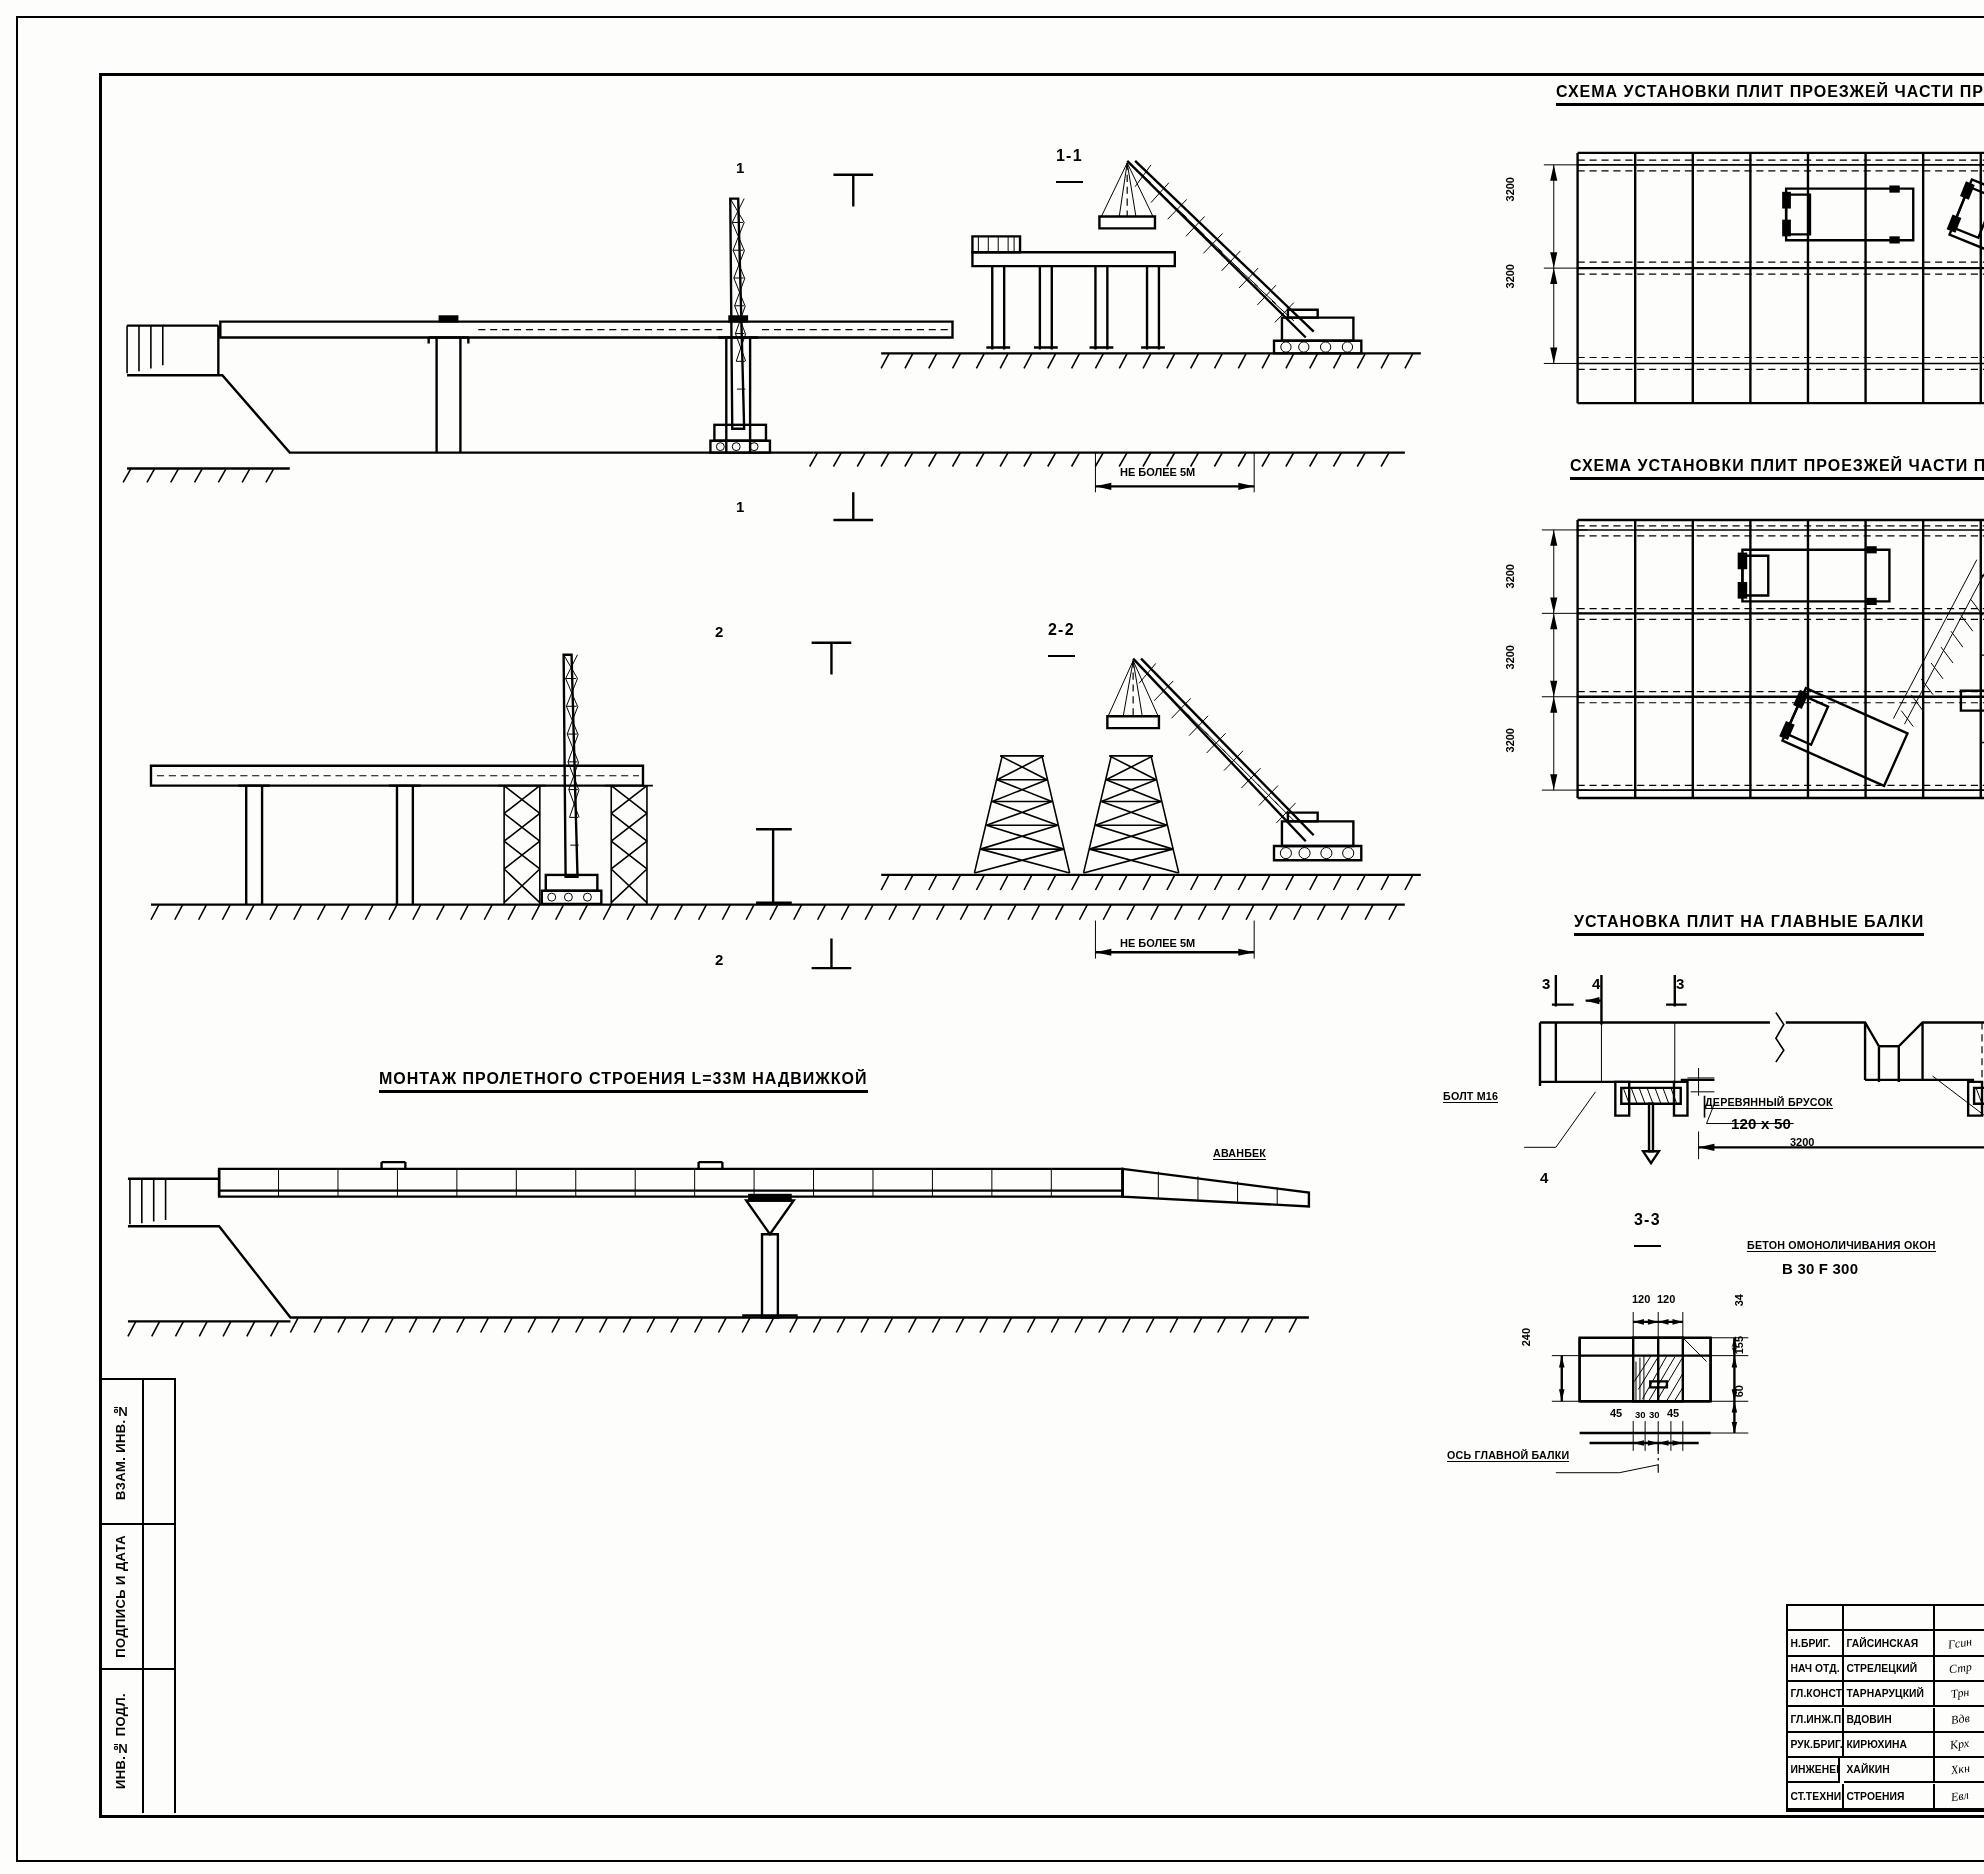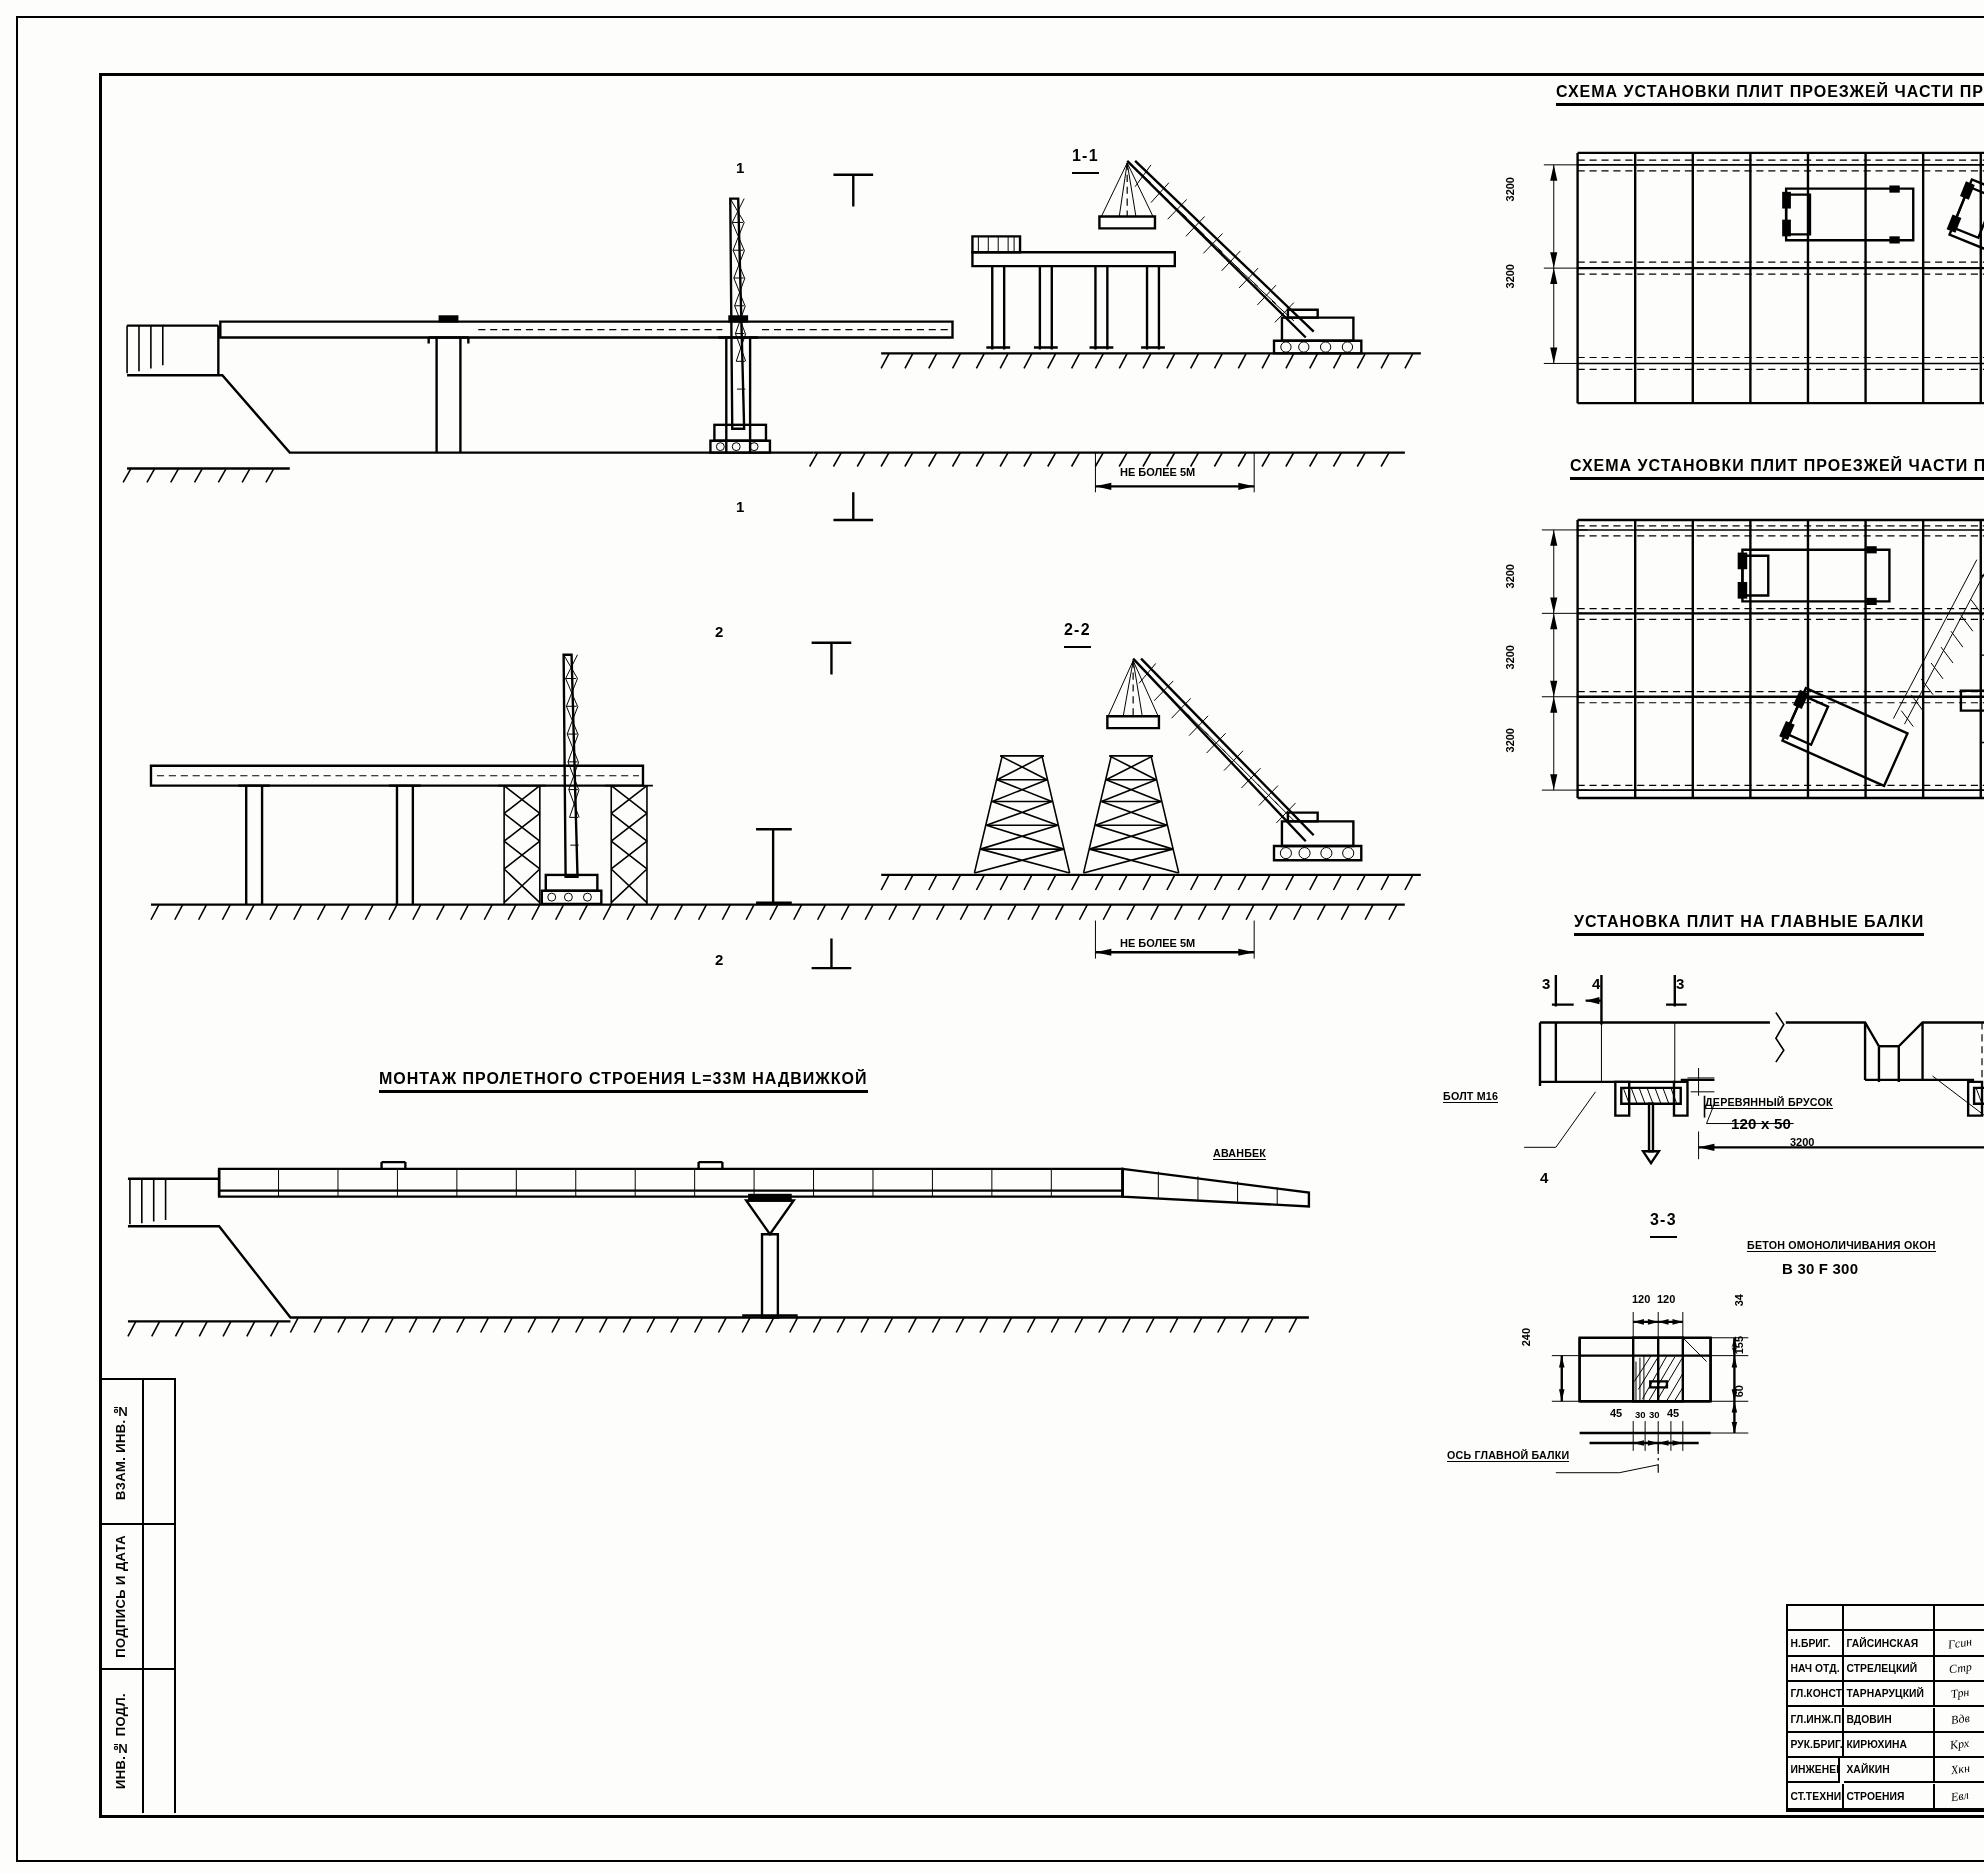--- a/index.html
+++ b/index.html
@@ -13,21 +13,21 @@
   
   .vstamp{position:absolute;left:99px;top:1378px;width:75px;height:435px;border-right:2.4px solid #000;}
   .vstamp .cell{position:absolute;left:0;width:75px;border-top:2.4px solid #000;box-sizing:border-box;}
   .vstamp .lab{position:absolute;left:0;top:0;width:100%;height:100%;display:flex;align-items:center;justify-content:center;}
   .vstamp .lab span{writing-mode:vertical-rl;transform:rotate(180deg);font-size:13px;font-weight:bold;letter-spacing:0.4px;white-space:nowrap;}
   .vstamp-sub{position:absolute;left:43px;top:0;width:32px;height:100%;border-left:2.4px solid #000;box-sizing:border-box;}
 
   
   .t{position:absolute;white-space:nowrap;font-family:"Liberation Sans",sans-serif;}
   .hdr{font-weight:bold;font-size:16px;letter-spacing:1px;border-bottom:3.2px solid #000;padding-bottom:1.6px;text-transform:uppercase;}
-  .sec{font-weight:bold;font-size:16px;letter-spacing:1.2px;border-bottom:2.8px solid #000;padding-bottom:7px;margin-left:16px;}
+  .sec{font-weight:bold;font-size:16px;letter-spacing:1.2px;border-bottom:2.8px solid #000;padding-bottom:16px;}
   .lbl{font-size:15px;font-weight:bold;letter-spacing:0.2px;}
   .lblu{font-size:10.7px;font-weight:bold;letter-spacing:0.2px;border-bottom:1.6px solid #000;padding-bottom:0.4px;}
   .dim{font-size:11px;font-weight:bold;}
   .dimv{font-size:11px;font-weight:bold;writing-mode:vertical-rl;transform:rotate(180deg);}
   .mark{font-size:15px;font-weight:bold;}
   .small{font-size:9.5px;font-weight:bold;}
   svg{position:absolute;overflow:visible;}
   .s-th{stroke:#000;fill:none;stroke-width:6;}
   .s-md{stroke:#000;fill:none;stroke-width:4;}
   .s-tn{stroke:#000;fill:none;stroke-width:2.5;}

